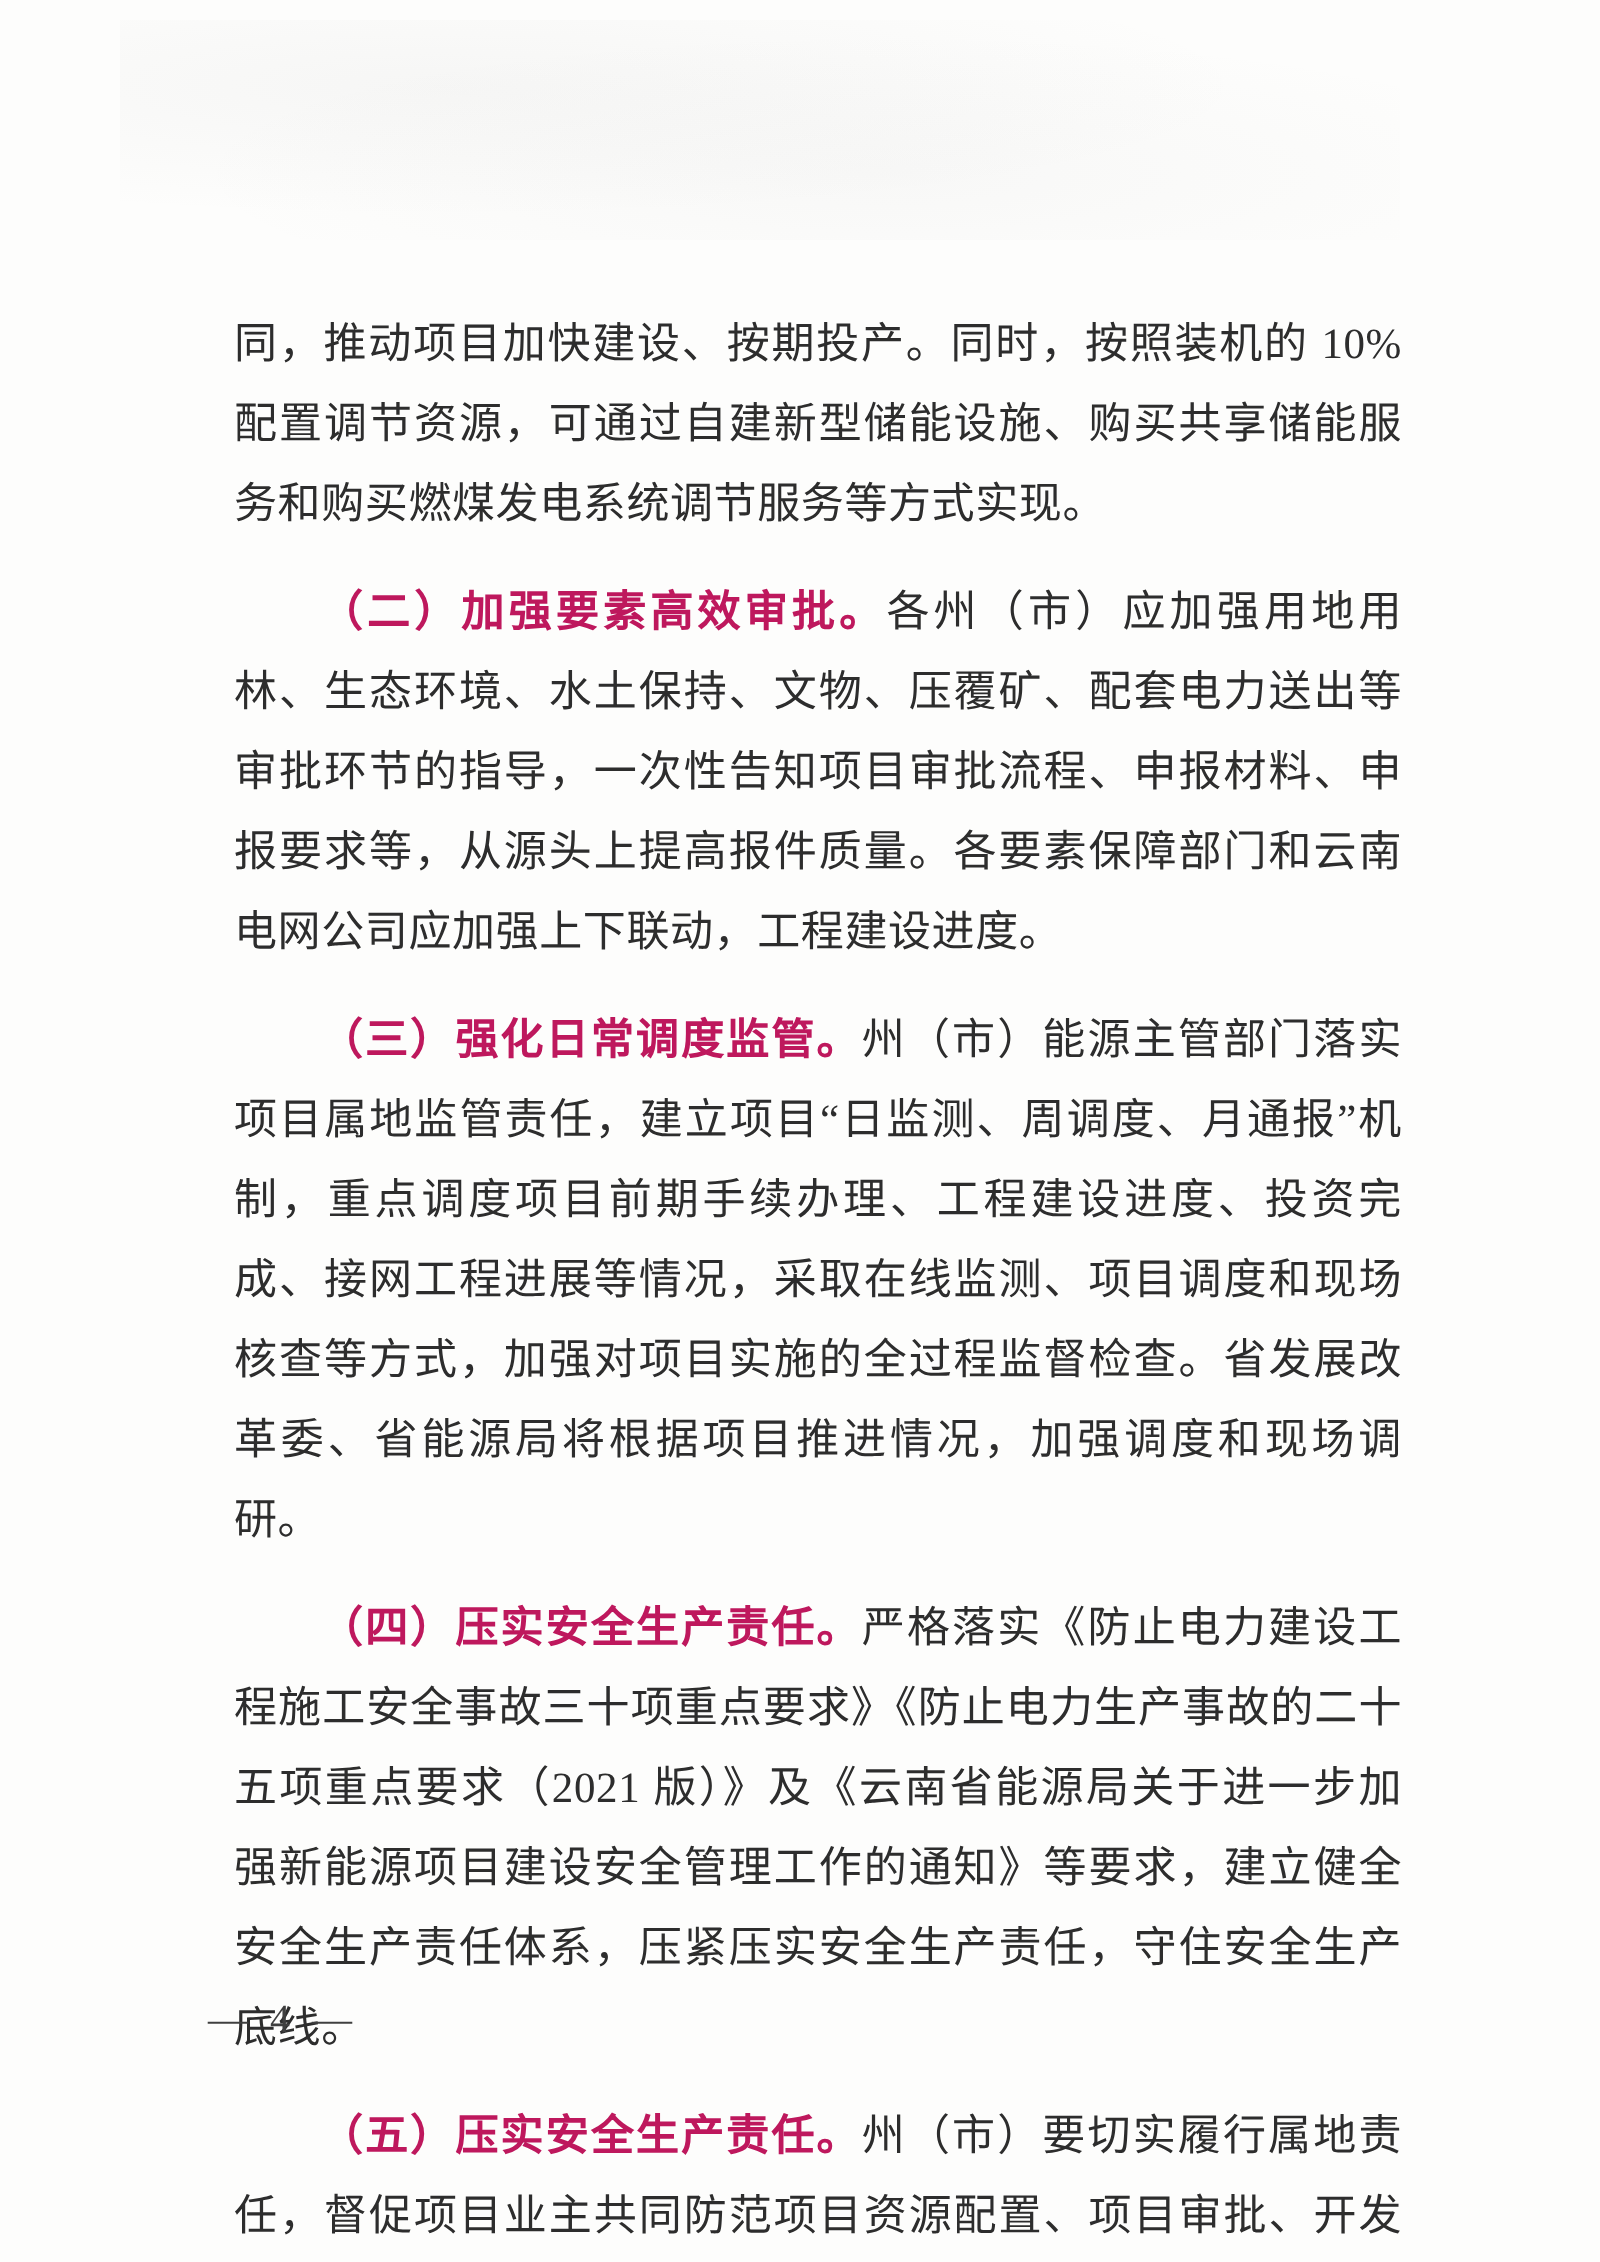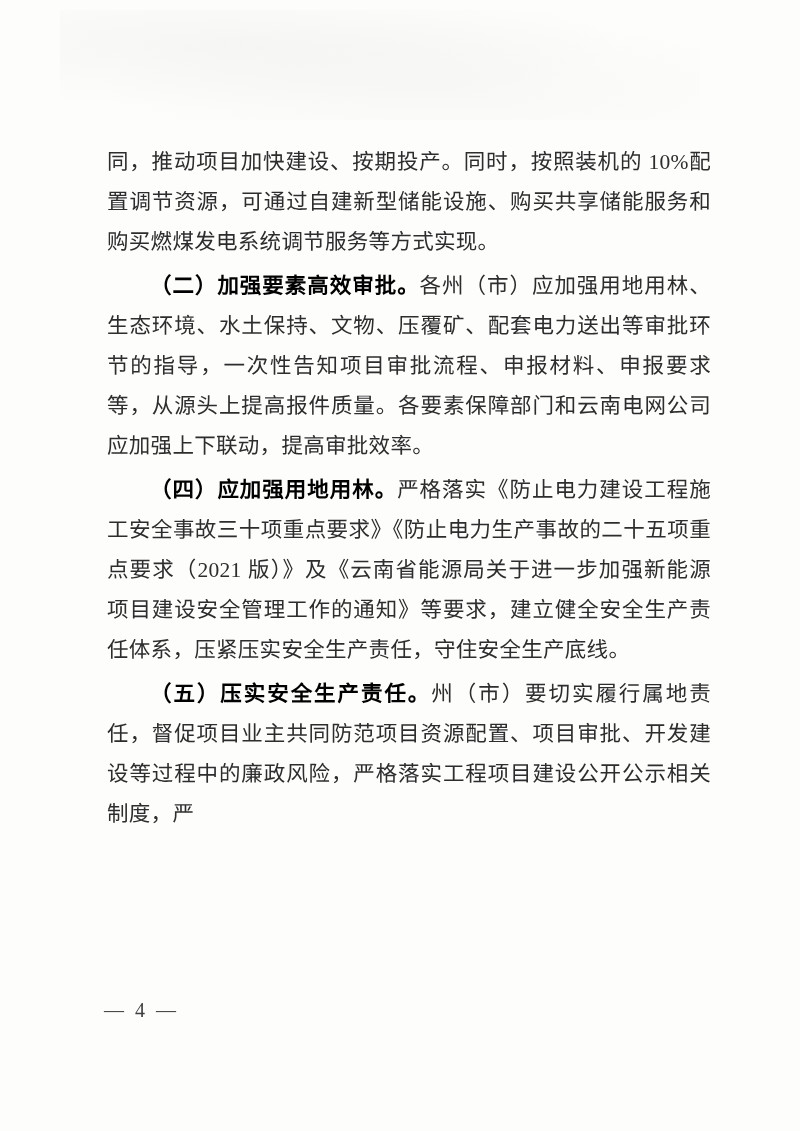--- a/index.html
+++ b/index.html
@@ -29,56 +29,57 @@
       radial-gradient(ellipse at 60% 70%, rgba(120,120,120,0.04), transparent 65%);
     pointer-events: none;
   }
   .content {
     position: absolute;
     left: 103px;
     top: 138px;
     width: 612px;
   }
   .para {
-    margin: 4px;
+    margin: 14px;
     font-size: 21.5px;
     line-height: 40px;
     text-align: justify;
     text-justify: inter-character;
     text-indent: 2em;
     letter-spacing: 0.3px;
   }
   .para.no-indent {
     text-indent: 0;
   }
   .lead {
     font-weight: 700;
-    color: #000000;
+    color: #be185d;
   }
   .page-number {
     position: absolute;
     left: 104px;
     top: 996px;
     font-size: 20px;
     line-height: 28px;
     letter-spacing: 3px;
     color: #3f3f3f;
   }
 </style>
 </head>
 <body>
 
 <div class="page">
   <div class="content">
 
     <p class="para no-indent"><span class="lead"></span><span>同，推动项目加快建设、按期投产。同时，按照装机的 10%配置调节资源，可通过自建新型储能设施、购买共享储能服务和购买燃煤发电系统调节服务等方式实现。</span></p>
 
-    <p class="para"><span class="lead">（二）加强要素高效审批。</span><span>各州（市）应加强用地用林、生态环境、水土保持、文物、压覆矿、配套电力送出等审批环节的指导，一次性告知项目审批流程、申报材料、申报要求等，从源头上提高报件质量。各要素保障部门和云南电网公司应加强上下联动，提高审批效率。</span></p>
+    <p class="para"><span class="lead">（二）加强要素高效审批。</span><span>各州（市）应加强用地用林、生态环境、水土保持、文物、压覆矿、配套电力送出等审批环节的指导，一次性告知项目审批流程、申报材料、申报要求等，从源头上提高报件质量。各要素保障部门和云南电网公司应加强上下联动，工程建设进度。</span></p>
 
+    <p class="para"><span class="lead">（三）强化日常调度监管。</span><span>州（市）能源主管部门落实项目属地监管责任，建立项目“日监测、周调度、月通报”机制，重点调度项目前期手续办理、工程建设进度、投资完成、接网工程进展等情况，采取在线监测、项目调度和现场核查等方式，加强对项目实施的全过程监督检查。省发展改革委、省能源局将根据项目推进情况，加强调度和现场调研。</span></p>
 
-    <p class="para"><span class="lead">（四）应加强用地用林。</span><span>严格落实《防止电力建设工程施工安全事故三十项重点要求》《防止电力生产事故的二十五项重点要求（2021 版）》及《云南省能源局关于进一步加强新能源项目建设安全管理工作的通知》等要求，建立健全安全生产责任体系，压紧压实安全生产责任，守住安全生产底线。</span></p>
+    <p class="para"><span class="lead">（四）压实安全生产责任。</span><span>严格落实《防止电力建设工程施工安全事故三十项重点要求》《防止电力生产事故的二十五项重点要求（2021 版）》及《云南省能源局关于进一步加强新能源项目建设安全管理工作的通知》等要求，建立健全安全生产责任体系，压紧压实安全生产责任，守住安全生产底线。</span></p>
 
     <p class="para"><span class="lead">（五）压实安全生产责任。</span><span>州（市）要切实履行属地责任，督促项目业主共同防范项目资源配置、项目审批、开发建设等过程中的廉政风险，严格落实工程项目建设公开公示相关制度，严</span></p>
 
   </div>
 
   <div class="page-number">— 4 —</div>
 </div>
 
 </body></html>

